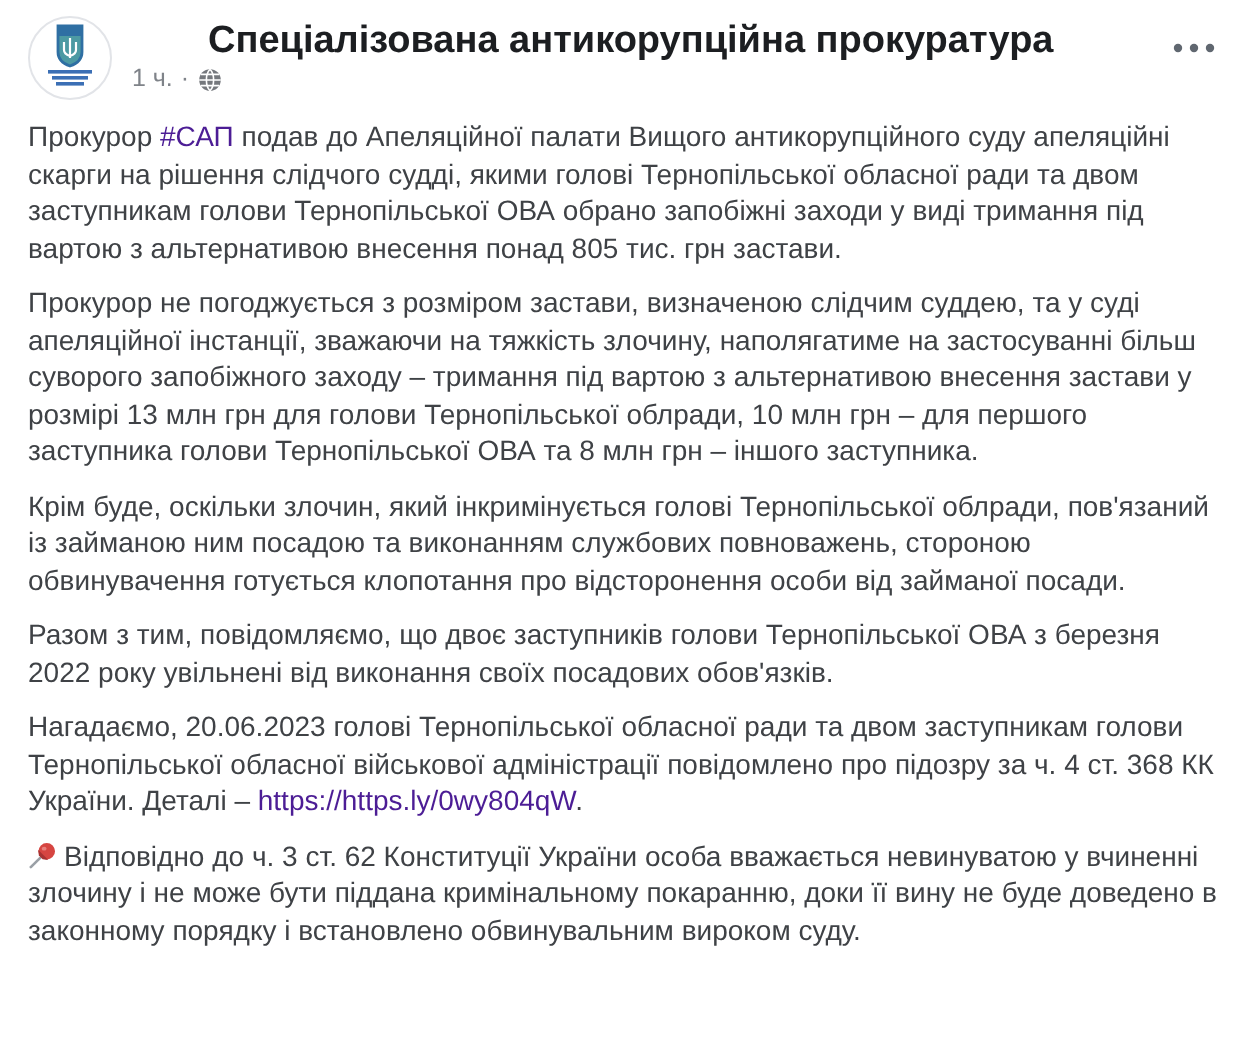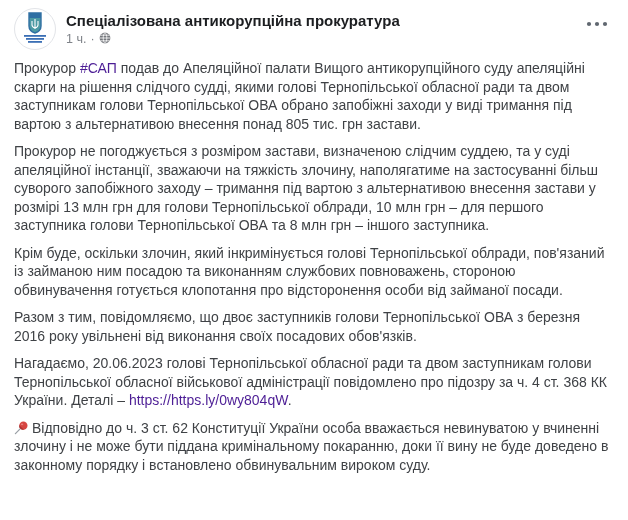--- a/index.html
+++ b/index.html
@@ -33,29 +33,30 @@
     justify-content: center;
     overflow: hidden;
     cursor: pointer;
   }
   .header-text {
     margin-left: 10px;
     flex: 1 1 auto;
     min-width: 0;
   }
   .page-name {
-    font-size: 15px;
+    font-size: 19px;
     font-weight: bold;
     color: #1c1e21;
     line-height: 19px;
     cursor: pointer;
+    margin-left: 38px;
   }
   .meta-row {
     display: flex;
-    align-items: flex-start;
+    align-items: center;
     gap: 4px;
     margin-top: 2px;
     font-size: 12.5px;
     color: #7f8389;
     line-height: 15px;
   }
   .meta-row .sep { color: #7f8389; }
   .globe { display: inline-flex; align-items: center; }
   .more-btn {
     flex: 0 0 auto;
@@ -134,21 +135,21 @@
         <circle cx="19" cy="4" r="2.1" fill="#606770"></circle>
       </svg>
     </div>
 
   </div>
 
   <div class="post-body" id="post-body">
       <div class="para"><span>Прокурор </span><a class="plink">#САП</a><span> подав до Апеляційної палати Вищого антикорупційного суду апеляційні скарги на рішення слідчого судді, якими голові Тернопільської обласної ради та двом заступникам голови Тернопільської ОВА обрано запобіжні заходи у виді тримання під вартою з альтернативою внесення понад 805 тис. грн застави.</span></div>
       <div class="para"><span>Прокурор не погоджується з розміром застави, визначеною слідчим суддею, та у суді апеляційної інстанції, зважаючи на тяжкість злочину, наполягатиме на застосуванні більш суворого запобіжного заходу – тримання під вартою з альтернативою внесення застави у розмірі 13 млн грн для голови Тернопільської облради, 10 млн грн – для першого заступника голови Тернопільської ОВА та 8 млн грн – іншого заступника.</span></div>
       <div class="para"><span>Крім буде, оскільки злочин, який інкримінується голові Тернопільської облради, пов'язаний із займаною ним посадою та виконанням службових повноважень, стороною обвинувачення готується клопотання про відсторонення особи від займаної посади.</span></div>
-      <div class="para"><span>Разом з тим, повідомляємо, що двоє заступників голови Тернопільської ОВА з березня 2016 року увільнені від виконання своїх посадових обов'язків.</span></div>
+      <div class="para"><span>Разом з тим, повідомляємо, що двоє заступників голови Тернопільської ОВА з березня 2022 року увільнені від виконання своїх посадових обов'язків.</span></div>
       <div class="para"><span>Нагадаємо, 20.06.2023 голові Тернопільської обласної ради та двом заступникам голови Тернопільської обласної військової адміністрації повідомлено про підозру за ч. 4 ст. 368 КК України. Деталі – </span><a class="plink">https://https.ly/0wy804qW</a><span>.</span></div>
       <div class="para"><span class="emoji"><svg viewBox="0 0 16 16">
             <path d="M1.5 14.5 L6.5 9.5" stroke="#9aa0a6" stroke-width="1.4" stroke-linecap="round"></path>
             <circle cx="10" cy="6" r="4.4" fill="#d64541"></circle>
             <ellipse cx="8.6" cy="4.6" rx="1.3" ry="1" fill="#e8807d"></ellipse>
             <path d="M5.8 8.2 L7.8 10.2 L10.8 10.6 L5.4 5.2 Z" fill="#a83232"></path>
           </svg></span><span>Відповідно до ч. 3 ст. 62 Конституції України особа вважається невинуватою у вчиненні злочину і не може бути піддана кримінальному покаранню, доки її вину не буде доведено в законному порядку і встановлено обвинувальним вироком суду.</span></div>
     </div>
 
 </div>

